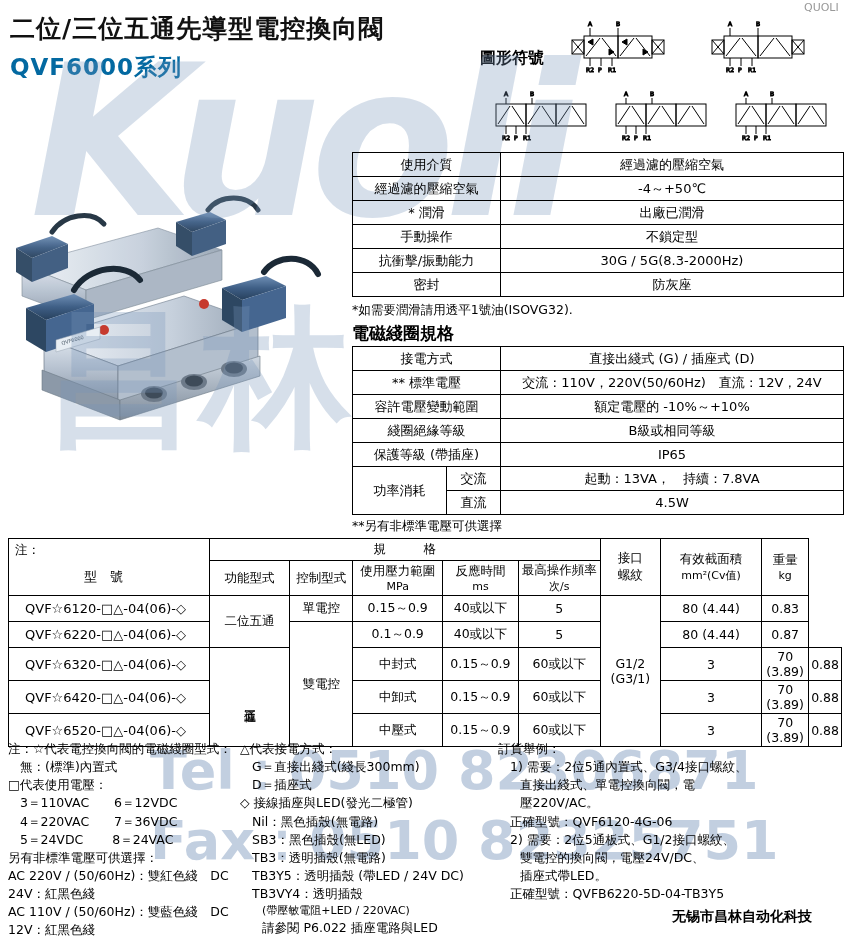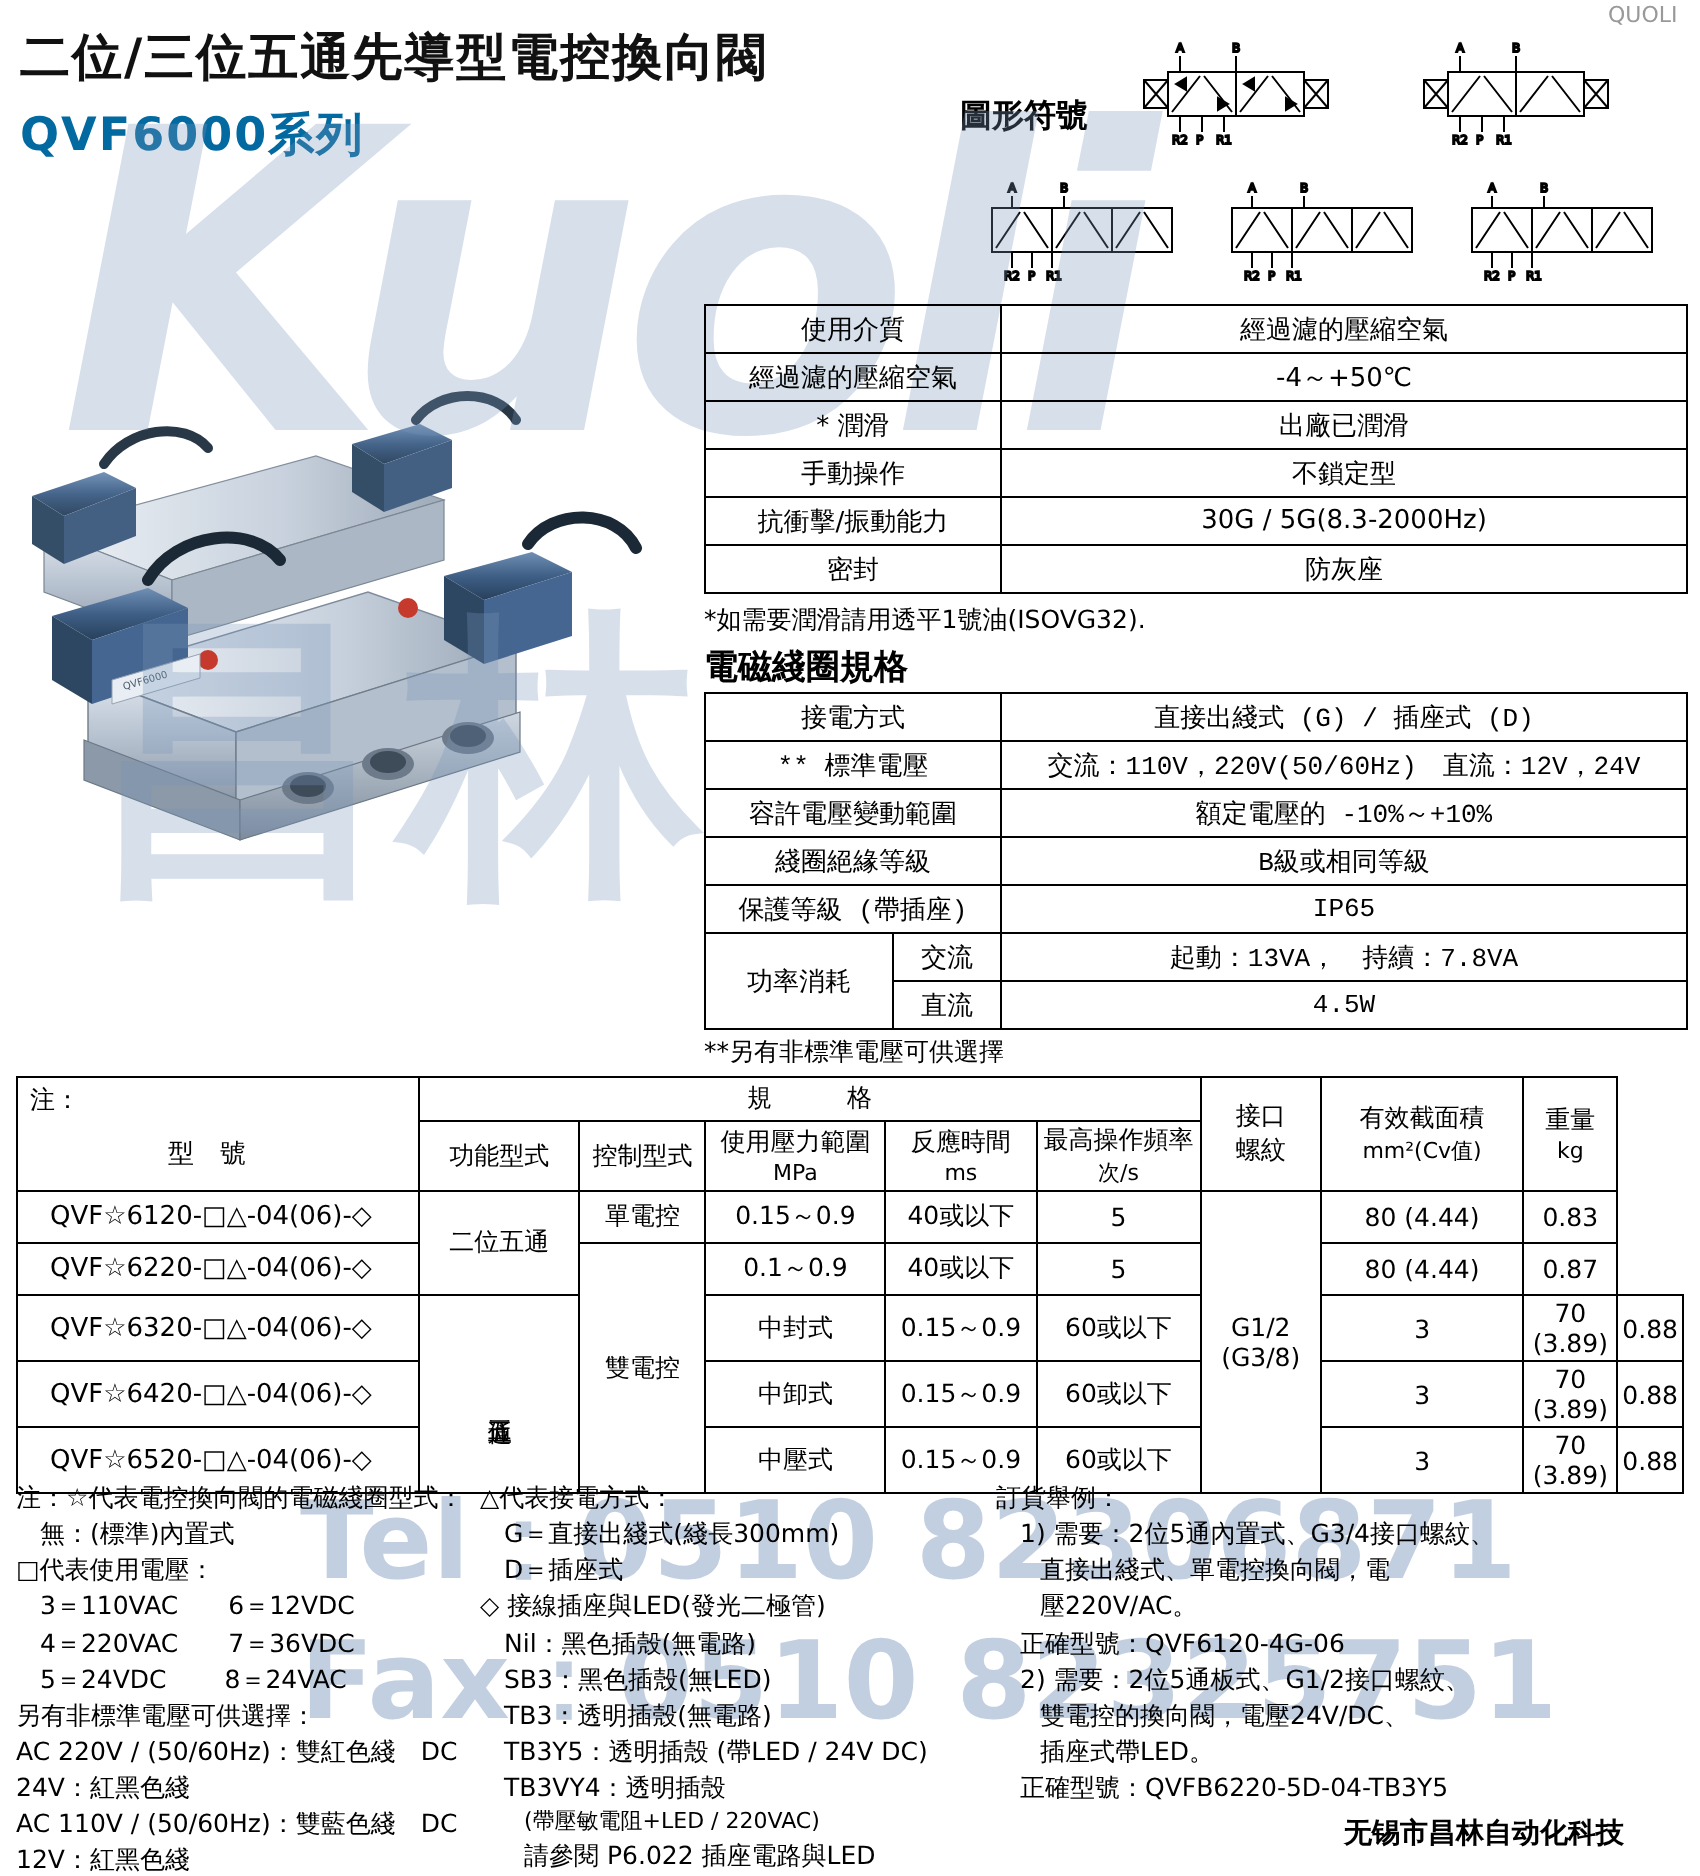--- a/index.html
+++ b/index.html
@@ -77,21 +77,21 @@
   .note-oil {
     position: absolute; left: 352px; top: 302px; font-size: 12.5px; z-index: 6;
   }
   .coil-title {
     position: absolute; left: 352px; top: 322px; font-size: 17px; font-weight: bold; z-index: 6;
   }
   .tbl-coil {
     position: absolute; left: 352px; top: 346px; width: 492px;
     font-size: 13px; z-index: 6;
   }
-  .tbl-coil td { height: 24px; text-align: center; font-family: Liberation Mono, monospace; }
+  .tbl-coil td { height: 24px; text-align: center; }
   .tbl-coil td.k { width: 148px; }
   .tbl-coil td.k2 { width: 54px; }
   .note-volt {
     position: absolute; left: 352px; top: 518px; font-size: 12.5px; z-index: 6;
   }
 
   
   .tbl-model {
     position: absolute; left: 8px; top: 538px; width: 834px;
     font-size: 12.5px; z-index: 6; background: transparent;
@@ -445,21 +445,21 @@
 
     <tr>
       <td class="model-cell" style="height:26px">QVF☆6120-□△-04(06)-◇</td>
       <td rowspan="2">二位五通</td>
       <td>單電控</td>
       <td>0.15～0.9</td>
       <td>40或以下</td>
       <td>5</td>
       <td rowspan="5">
         <div>G1/2</div>
-        <div>(G3/8)</div>
+        <div>(G3/1)</div>
       </td>
       <td>80 (4.44)</td>
       <td>0.83</td>
     </tr>
     <tr>
       <td class="model-cell" style="height:26px">QVF☆6220-□△-04(06)-◇</td>
       <td rowspan="4">雙電控</td>
       <td>0.1～0.9</td>
       <td>40或以下</td>
       <td>5</td>

